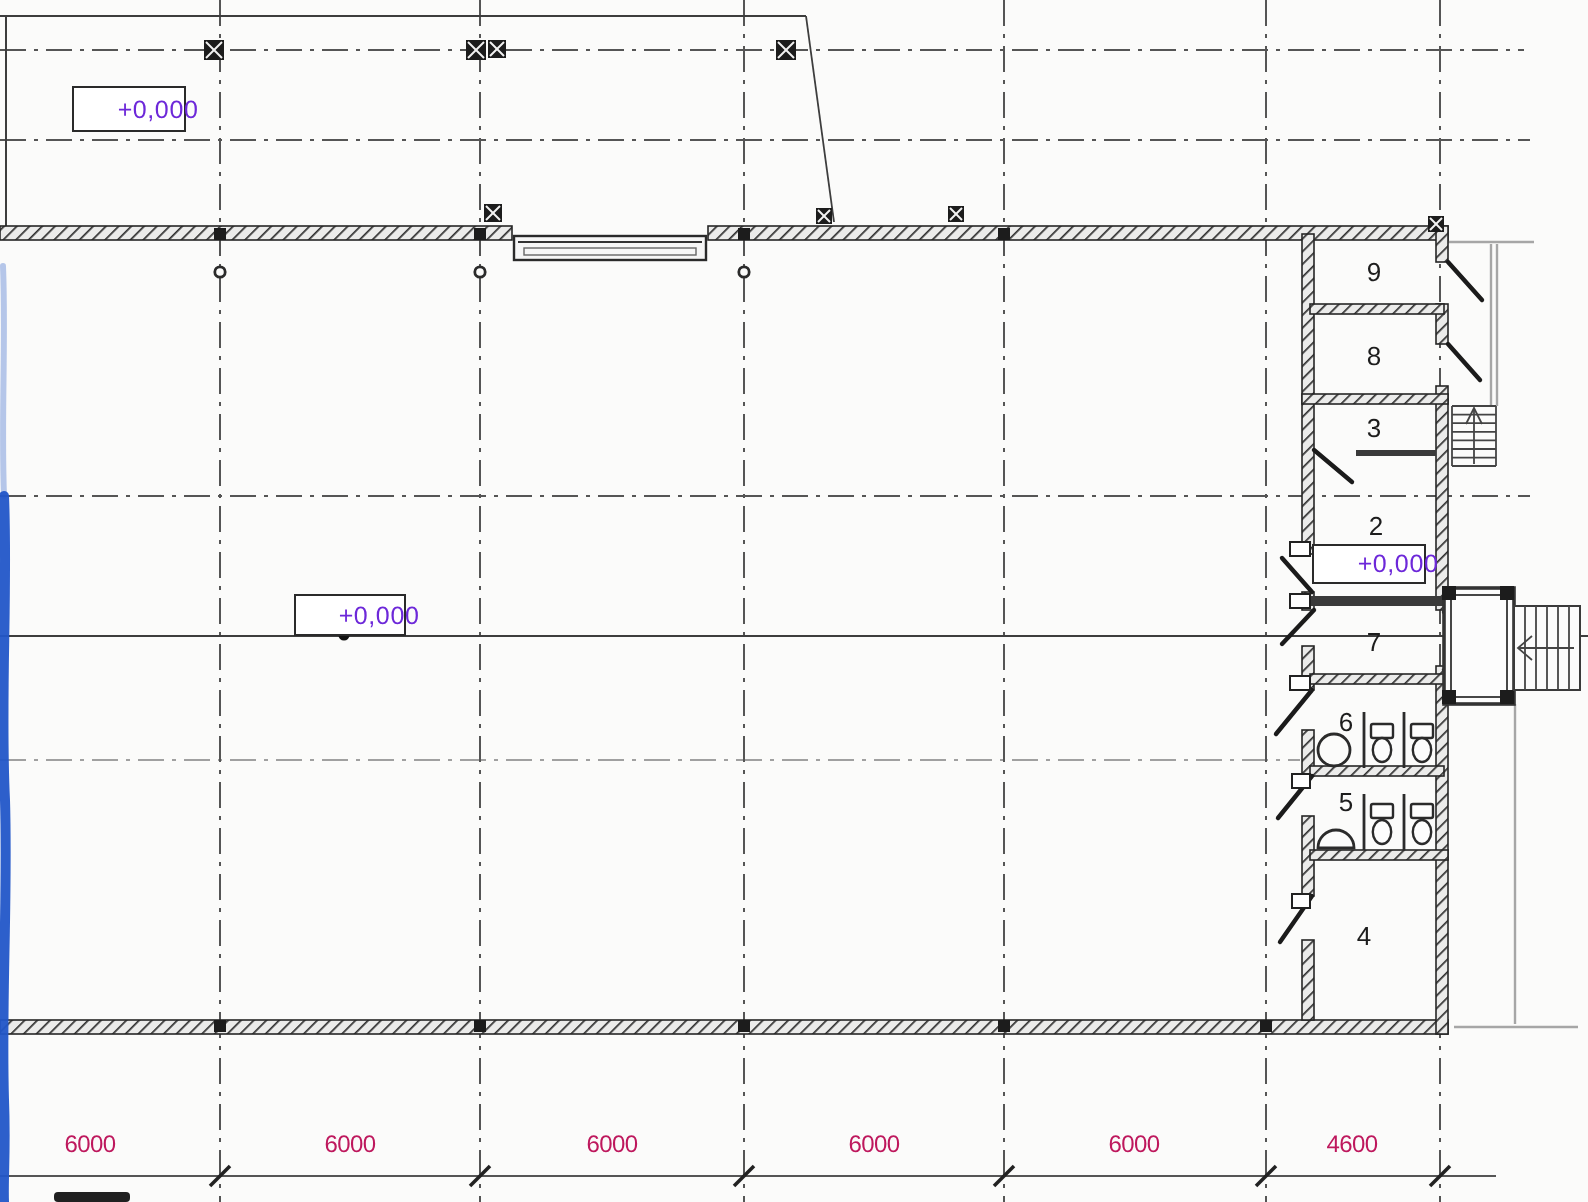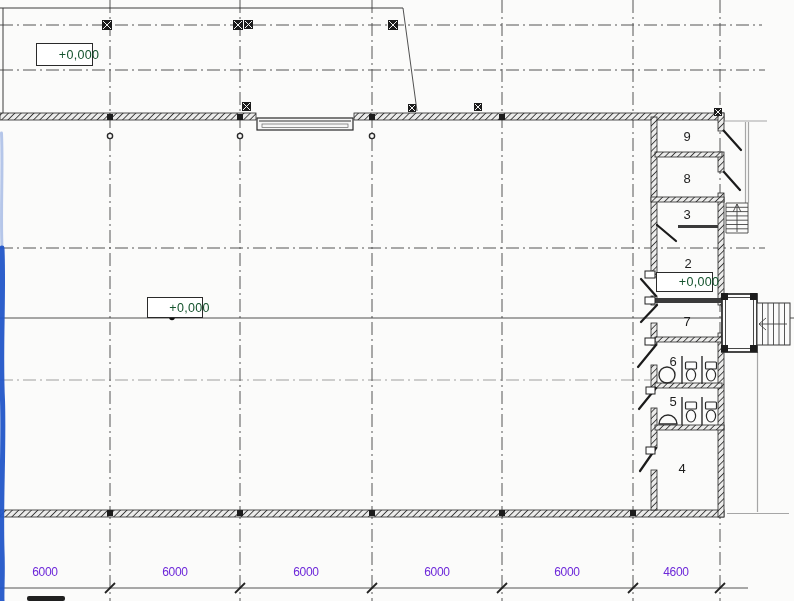--- a/index.html
+++ b/index.html
@@ -21,24 +21,24 @@
   .wall{fill:url(#hatch);stroke:#262626;stroke-width:.8;}
   .wallsolid{fill:#3a3a3a;stroke:none;}
   .mark{fill:#1c1c1c;}
   .markx{stroke:#f2f2f2;stroke-width:1;}
   .tick{stroke:#222;stroke-width:1.8;}
   .stair{stroke:#444;stroke-width:.9;fill:none;}
   .blue{stroke:var(--c-annotation_blue,#2256c8);fill:none;stroke-linecap:round;}
   
   .lbl{position:absolute;transform:translate(-50%,-50%);color:#1d1d1d;
        font-size:13px;line-height:1;white-space:nowrap;}
-  .dim{position:absolute;transform:translate(-50%,-50%);color:#6d28d9;
+  .dim{position:absolute;transform:translate(-50%,-50%);color:#be185d;
        font-size:12px;line-height:1;letter-spacing:-.3px;white-space:nowrap;}
   .elev{position:absolute;display:flex;align-items:center;justify-content:center;
-        background:#fff;border:1px solid #2a2a2a;color:#14532d;
+        background:#fff;border:1px solid #2a2a2a;color:#6d28d9;
         font-size:12.5px;letter-spacing:.3px;box-sizing:border-box;padding-left:29px;}
 </style>
 </head>
 <body>
 
 <div id="scene">
 
 <svg width="794" height="601" viewBox="0 0 794 601">
   <defs>
     <pattern id="hatch" patternUnits="userSpaceOnUse" width="4.5" height="4.5" patternTransform="rotate(45)">

